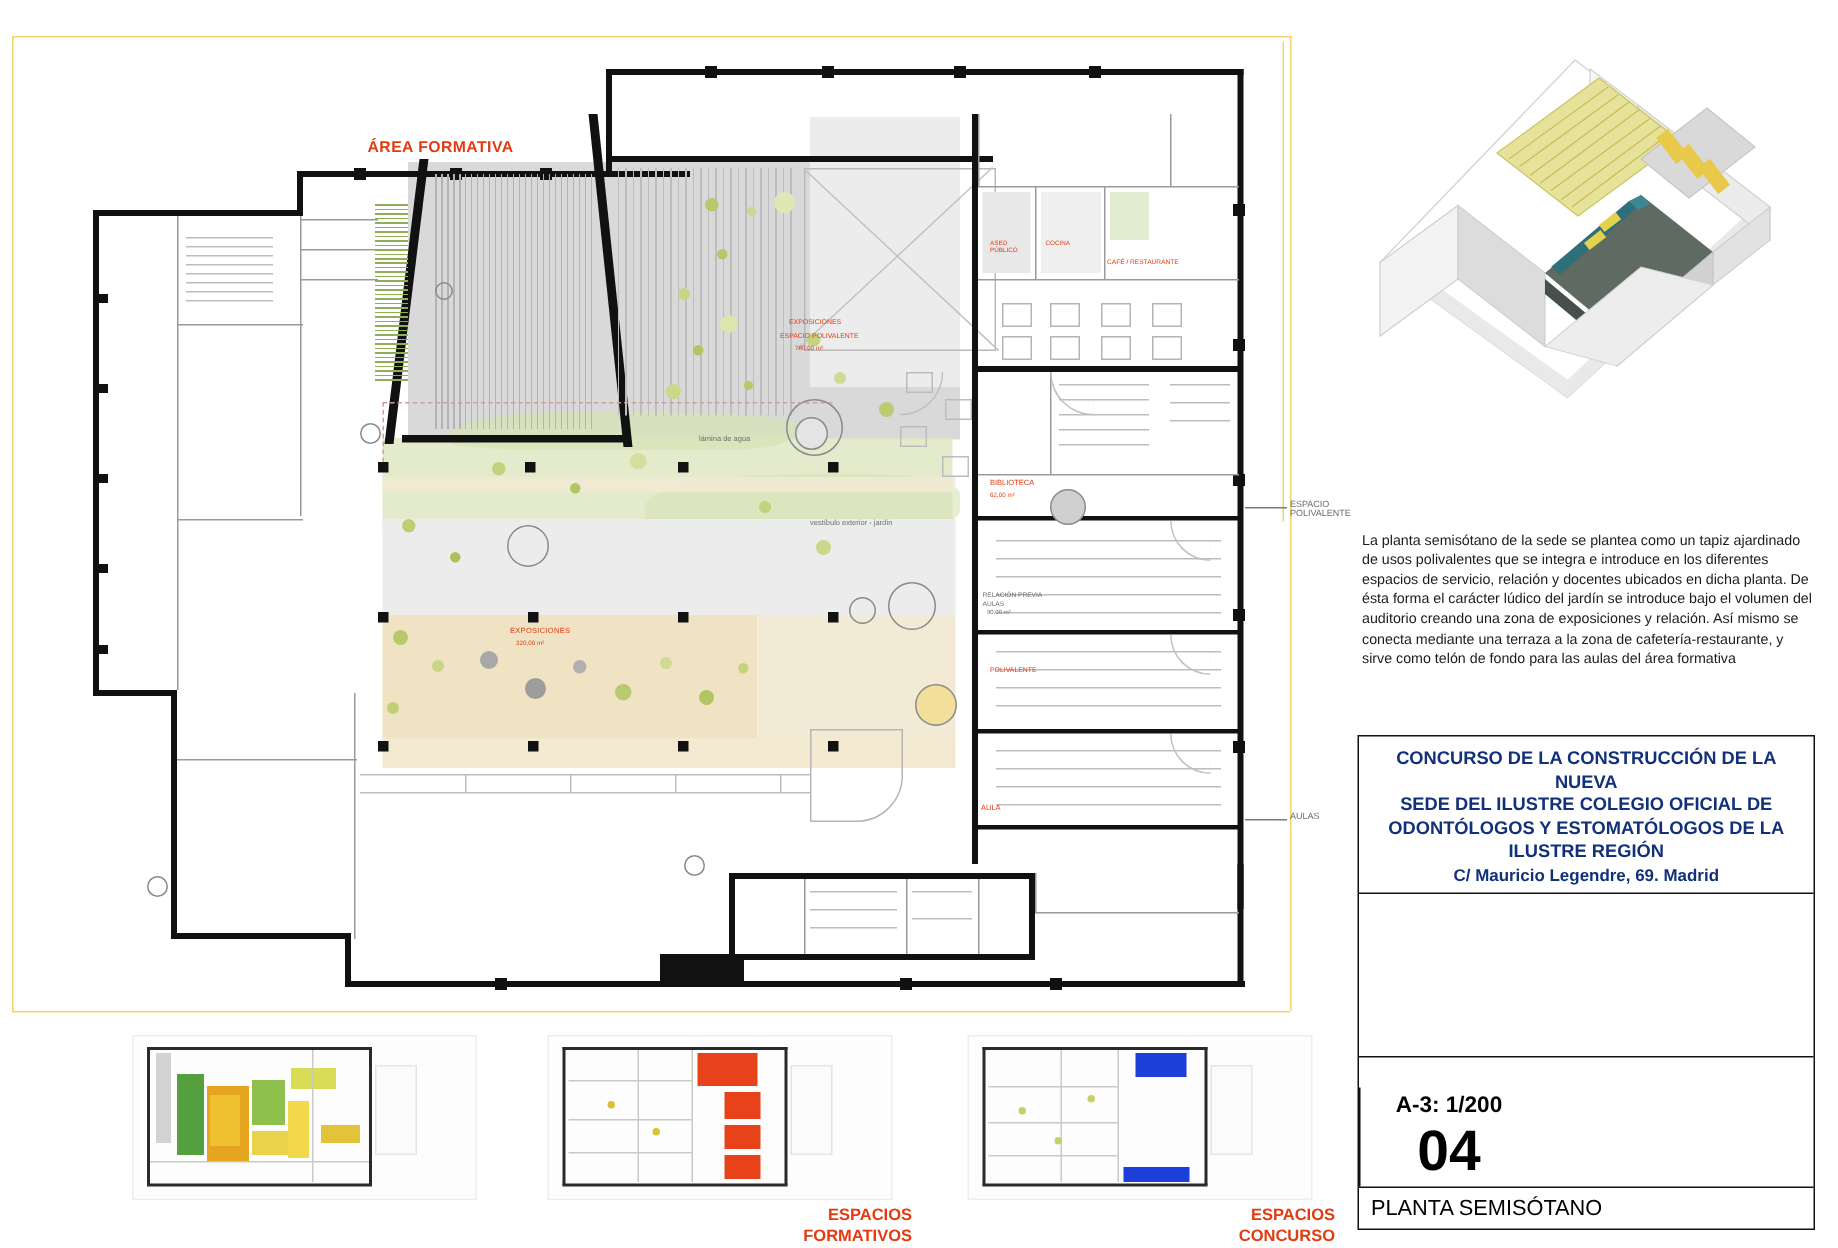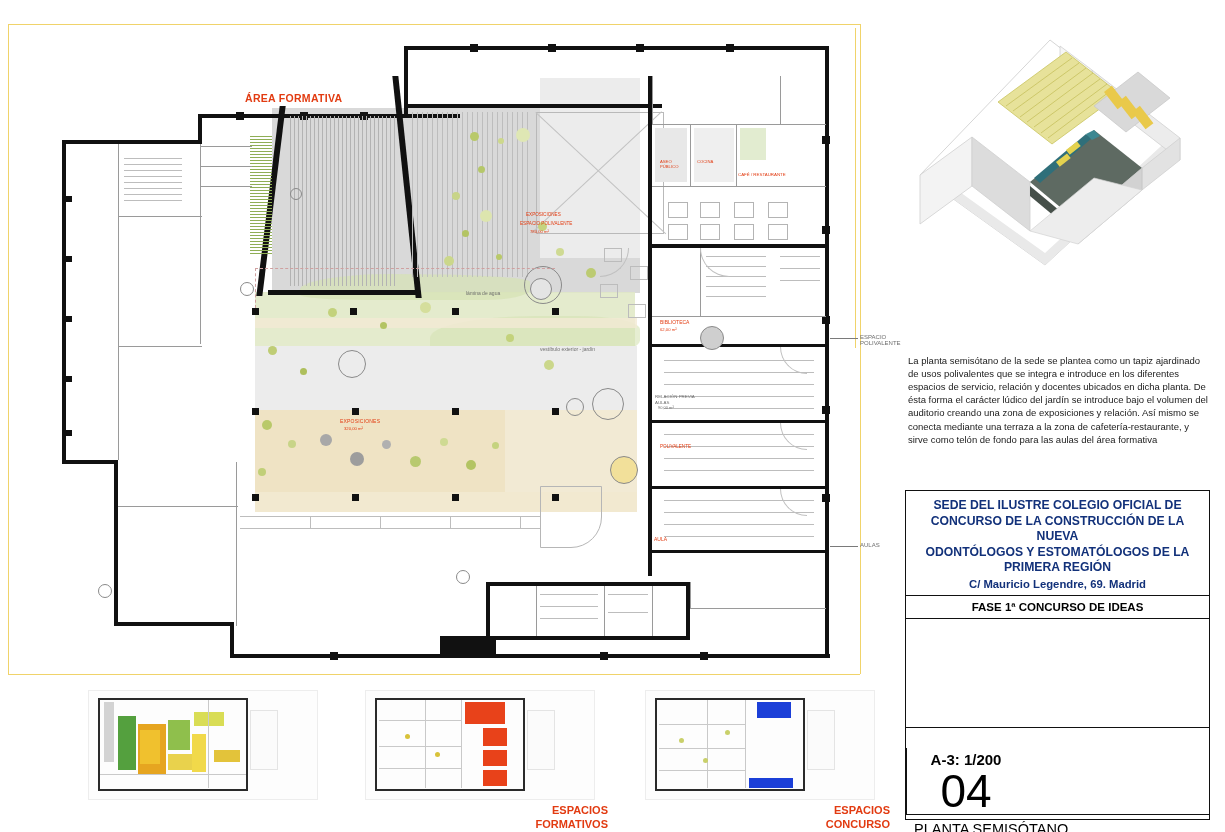--- a/index.html
+++ b/index.html
@@ -62,21 +62,21 @@
               border:1.5px solid #111;box-sizing:border-box;}
   .tb-head{padding:7px 6px 5px;text-align:center;color:#12317a;font-weight:bold;}
   .tb-head .l1{font-size:12.2px;line-height:15.5px;}
   .tb-head .addr{font-size:11.3px;margin-top:2px;}
   .tb-row{border-top:1.5px solid #111;text-align:center;font-weight:bold;font-size:11.5px;padding:5px 0;}
   .tb-blank{border-top:1.5px solid #111;height:108px;}
   .tb-bottom{border-top:1.5px solid #111;display:flex;height:86px;flex-direction:column;}
   .tb-left{flex:1;position:relative;}
   .tb-right{width:118px;border-left:1.5px solid #111;text-align:center;}
   .tb-scale{font-size:15px;font-weight:bold;padding:3px 0 0;}
-  .tb-num{font-size:46px;font-weight:normal;line-height:46px;}
+  .tb-num{font-size:38px;font-weight:bold;line-height:46px;}
   .tb-footer{border-top:1.5px solid #111;font-size:14.5px;padding:6px 0 0 8px;height:30px;}
 
   
   .thumbs{position:absolute;left:0;top:685px;width:900px;height:147px;}
   .thumb{position:absolute;width:230px;height:110px;background:#ffffff;border:0;}
   .thumb-cap{position:absolute;color:#e23b11;font-weight:bold;font-size:11px;text-align:right;line-height:14px;}
 
   .mini-wall{position:absolute;background:#2a2a2a;}
   .mini-fill{position:absolute;}
   .mini-line{position:absolute;background:#c9c9c9;height:1px;}
@@ -407,27 +407,26 @@
 
       <rect x="186" y="140" width="14" height="6" fill="#e4d24f" transform="rotate(-38 186 140)"></rect>
       <rect x="176" y="152" width="14" height="6" fill="#e4d24f" transform="rotate(-38 176 152)"></rect>
     </svg>
   </div>
 
   <p class="descr">La planta semisótano de la sede se plantea como un tapiz ajardinado de usos polivalentes que se integra e introduce en los diferentes espacios de servicio, relación y docentes ubicados en dicha planta. De ésta forma el carácter lúdico del jardín se introduce bajo el volumen del auditorio creando una zona de exposiciones y relación. Así mismo se conecta mediante una terraza a la zona de cafetería-restaurante, y sirve como telón de fondo para las aulas  del área formativa</p>
 
   <div class="titleblock">
     <div class="tb-head">
+      <div class="l1">CONCURSO DE LA CONSTRUCCIÓN DE LA NUEVA</div>
       <div class="l1">SEDE DEL ILUSTRE COLEGIO OFICIAL DE</div>
-      <div class="l1">CONCURSO DE LA CONSTRUCCIÓN DE LA NUEVA</div>
       <div class="l1">ODONTÓLOGOS Y ESTOMATÓLOGOS DE LA</div>
-      <div class="l1">PRIMERA REGIÓN</div>
+      <div class="l1">ILUSTRE REGIÓN</div>
       <div class="addr">C/ Mauricio Legendre, 69. Madrid</div>
     </div>
-    <div class="tb-row">FASE 1ª CONCURSO DE IDEAS</div>
     <div class="tb-blank"></div>
     <div class="tb-bottom">
       <div class="tb-left"></div>
       <div class="tb-right">
         <div class="tb-scale">A-3: 1/200</div>
         <div class="tb-num">04</div>
       </div>
     </div>
     <div class="tb-footer">PLANTA SEMISÓTANO</div>
   </div>

